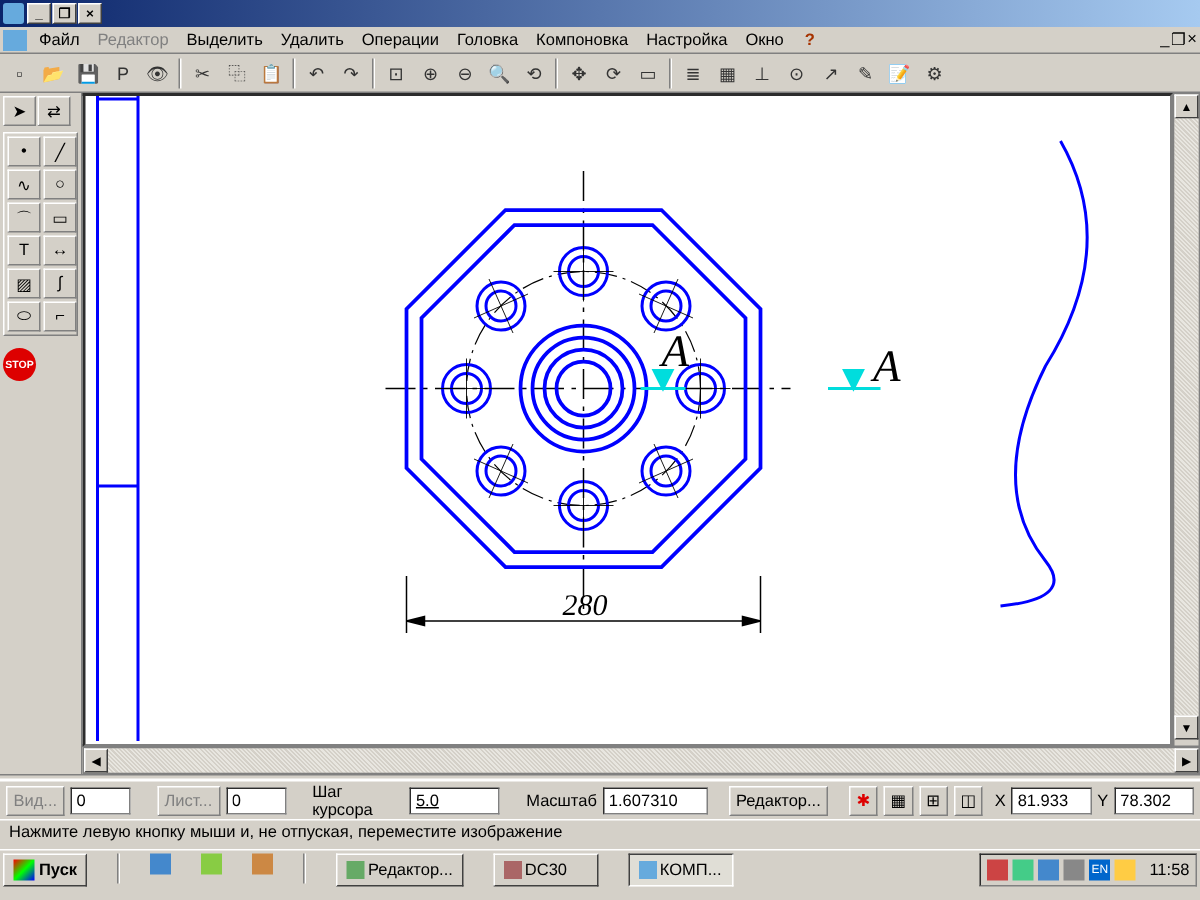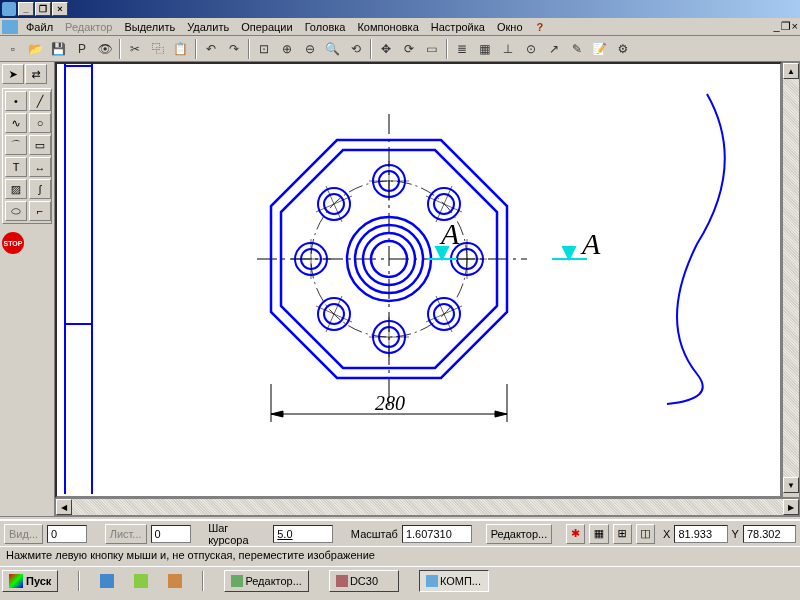--- a/index.html
+++ b/index.html
@@ -30,21 +30,21 @@
 .vscroll { width: 18px; background: #d4d0c8; border: 1px solid #808080; }
 .sarrow { width: 16px; height: 16px; background: #d4d0c8; border: 1px solid #fff; border-right-color: #404040; border-bottom-color: #404040; display: flex; align-items: center; justify-content: center; font-size: 8px; }
 .strack { flex: 1; background: repeating-linear-gradient(45deg, #d4d0c8, #d4d0c8 1px, #e8e6e0 1px, #e8e6e0 2px); }
 .bottombar { height: 26px; background: #d4d0c8; border-top: 1px solid #fff; display: flex; align-items: center; padding: 2px 4px; gap: 4px; }
 .bb-label { color: #808080; }
 .bb-field { border: 1px inset #808080; background: #fff; padding: 1px 3px; height: 18px; display: flex; align-items: center; }
 .bb-spin { border: 1px inset #808080; background: #fff; width: 40px; height: 18px; padding: 1px 3px; }
 .bb-btn { border: 1px solid #fff; border-right-color: #808080; border-bottom-color: #808080; padding: 1px 4px; height: 20px; display: flex; align-items: center; }
 .bb-sq { width: 20px; height: 20px; border: 1px solid #fff; border-right-color: #808080; border-bottom-color: #808080; display: flex; align-items: center; justify-content: center; }
 .statusbar { height: 20px; background: #d4d0c8; border-top: 1px solid #fff; padding: 2px 6px; display: flex; align-items: flex-start; }
-.taskbar { height: 28px; background: #d4d0c8; border-top: 1px solid #fff; display: flex; align-items: center; padding: 2px; gap: 20px; }
+.taskbar { height: 28px; background: #d4d0c8; border-top: 1px solid #fff; display: flex; padding: 2px; gap: 20px; }
 .startbtn { height: 22px; padding: 0 6px; border: 1px solid #fff; border-right-color: #404040; border-bottom-color: #404040; display: flex; align-items: center; gap: 3px; font-weight: bold; }
 .taskbtn { height: 22px; padding: 0 6px; border: 1px solid #fff; border-right-color: #404040; border-bottom-color: #404040; display: flex; align-items: center; gap: 2px; min-width: 70px; }
 .taskbtn.active { border: 1px solid #404040; border-right-color: #fff; border-bottom-color: #fff; background: #e0ded6; }
 .tray { margin-left: auto; border: 1px inset #808080; padding: 1px 4px; display: flex; align-items: center; gap: 3px; height: 22px; }
 .tray-icon { width: 14px; height: 14px; background: #48a; display: inline-block; }
 svg { position: absolute; top: 0; left: 0; }
 .letter-a { font-family: serif; font-style: italic; font-size: 30px; }
 .dim-text { font-family: serif; font-style: italic; font-size: 20px; }
 </style>
 </head>
@@ -303,13 +303,22 @@
       <span>Редактор...</span>
     </div>
   <div class="taskbtn">
       <span style="width:12px;height:12px;background:#a66;"></span>
       <span>DC30</span>
     </div>
   <div class="taskbtn active">
       <span style="width:12px;height:12px;background:#6ad;"></span>
       <span>КОМП...</span>
     </div>
+  <div class="tray">
+    <span class="tray-icon" style="background:#c44"></span>
+    <span class="tray-icon" style="background:#4c8"></span>
+    <span class="tray-icon" style="background:#48c"></span>
+    <span class="tray-icon" style="background:#888"></span>
+    <span class="tray-icon" style="background:#06c;color:#fff;font-size:8px;text-align:center;line-height:14px;">EN</span>
+    <span class="tray-icon" style="background:#fc4"></span>
+    <span style="margin-left:6px">11:58</span>
+  </div>
 </div>
 
 </body></html>

